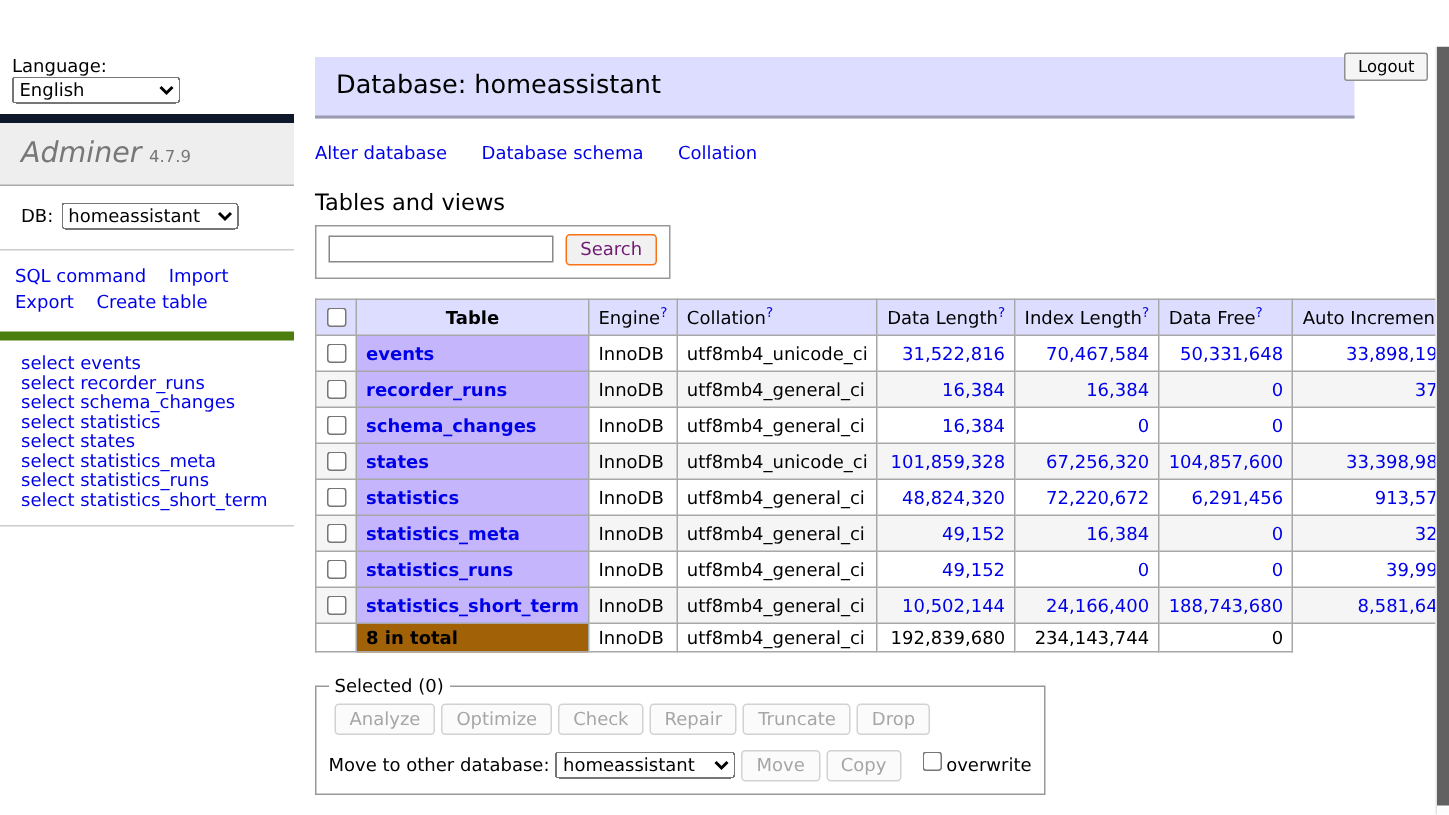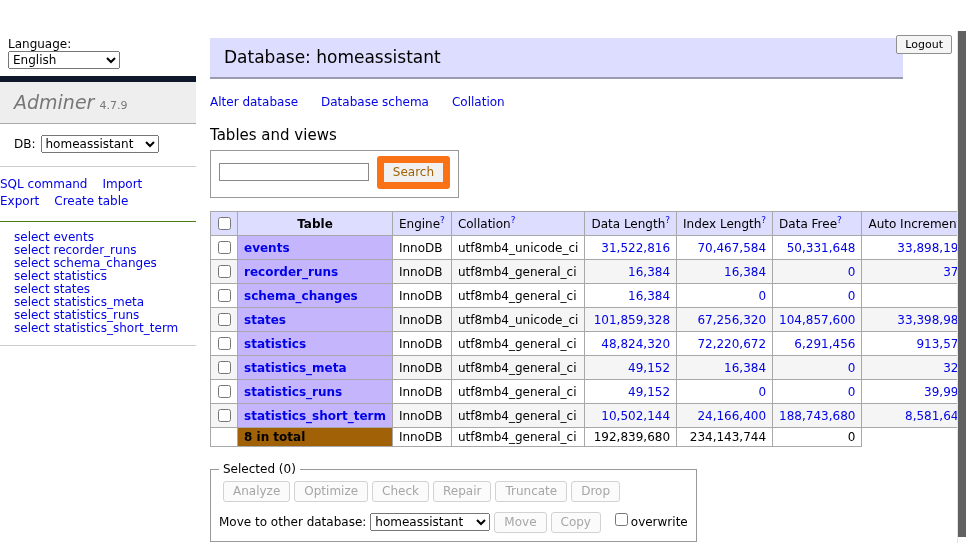--- a/index.html
+++ b/index.html
@@ -18,21 +18,21 @@
   .lang-row select { width:112px; font-size:12px; font-family:inherit; }
   h1.brand {
     margin:0; padding:9px 14px 10px; background:#eee;
     border-top:6px solid #0f172a; border-bottom:1px solid #aaa;
     font-size:19px; font-weight:normal; font-style:italic; color:#777;
   }
   h1.brand .ver { font-size:11px; font-style:normal; color:#777; margin-left:5px; }
   .db-row { padding:11px 0 13px 14px; border-bottom:1px solid #ccc; }
   .db-row label { margin-right:5px; }
   .db-row select { width:118px; font-size:12px; font-family:inherit; }
-  .menu-links { padding:9px 0 11px 0; border-bottom:1px solid #4d7c0f; }
+  .menu-links { padding:9px 0 11px 10px; border-bottom:6px solid #4d7c0f; }
   .menu-links a { display:inline-block; margin-right:15px; line-height:17px; }
   .table-list { padding:9px 0 10px 14px; border-bottom:1px solid #ccc; }
   .table-list a { display:block; line-height:13px; font-size:12px; }
 
   
   .main { margin-left:207px; width:700px; }
   .breadcrumb { display:inline-block; background:#eee; padding:4px 10px 5px 9px; margin-top:2px; }
   .breadcrumb .sep { color:#000; margin:0 2px; }
   .logout-btn {
     position:absolute; top:4px; right:14px;
@@ -45,21 +45,21 @@
   }
   .db-links { margin:16px 0 0 3px; }
   .db-links a { margin-right:23px; }
   h3.section { margin:17px 0 0 3px; font-size:15px; font-weight:normal; color:#000; }
 
   fieldset { border:1px solid #999; border-radius:0; margin:6px 0 0 3px; padding:5px 8px 8px; display:inline-block; }
   fieldset legend { padding:0 4px; font-size:12px; }
   .search-input { width:150px; height:18px; border:1px solid #888; font-size:12px; font-family:inherit; padding:1px 3px; }
   .btn {
     font-family:inherit; font-size:12px; padding:2px 9px 3px;
-    background:#f1f1f1; border:7px solid #f97316; border-radius:3px; color:#a16207; cursor:pointer; margin-left:4px;
+    background:#f1f1f1; border:1px solid #f97316; border-radius:3px; color:#701a75; cursor:pointer; margin-left:4px;
   }
   .btn[disabled] { color:#a6a6a6; background:#fbfbfb; border:1px solid #d2d2d2; cursor:default; }
 
   
   table.db { border-collapse:collapse; margin:13px 0 0 3px; font-size:12px; }
   table.db th, table.db td { border:1px solid #a8a8a8; padding:2px 6px; height:15px; white-space:nowrap; }
   table.db thead th, table.db thead td { background:#ddf; font-weight:normal; text-align:left; }
   table.db thead th.h-table { font-weight:bold; text-align:center; }
   table.db sup { font-size:9px; line-height:0; }
   table.db th.tname { background:#c4b5fd; text-align:left; }

